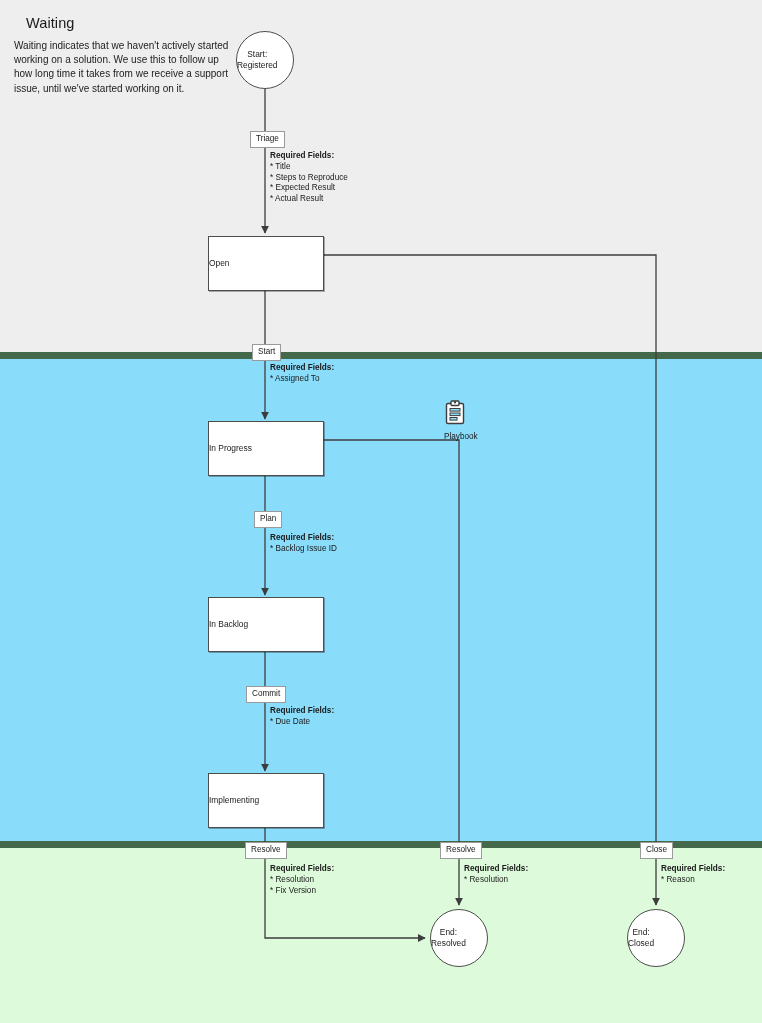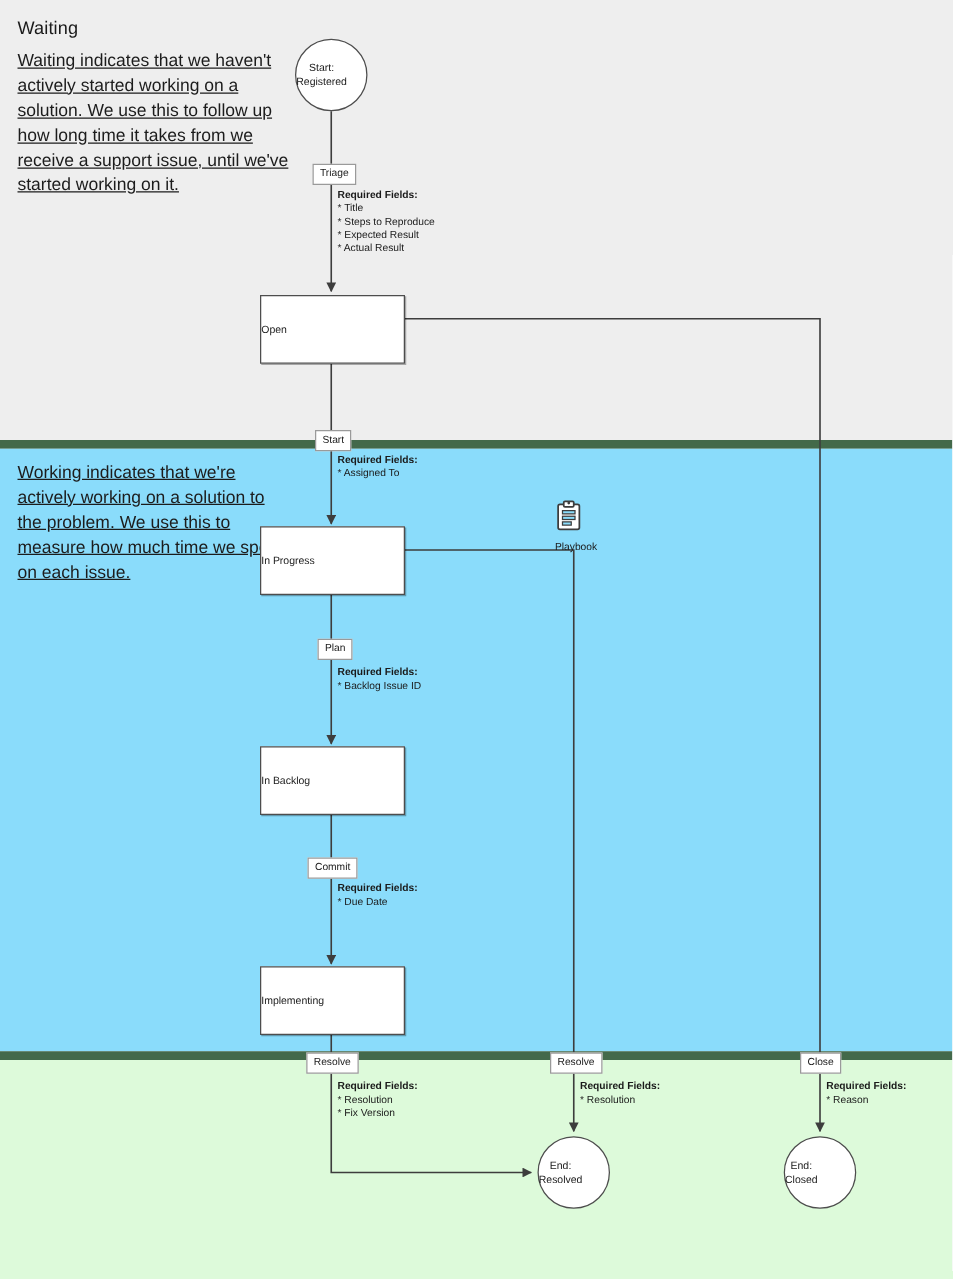--- a/index.html
+++ b/index.html
@@ -34,29 +34,28 @@
 
   .band-head {
     position: absolute;
     left: 14px;
     width: 220px;
   }
   .band-title {
     font-size: 14.5px;
     font-weight: 400;
     color: #1a1a1a;
-    margin: 0 0 8px 0;
+    margin: 0 0 8px 12px;
     letter-spacing: 0.1px;
   }
   .band-desc {
-    font-size: 14px;
+    font-size: 10px;
     line-height: 1.42;
     color: #1c1c1c;
     margin: 0;
-    text-decoration: underline;
   }
   .head-waiting   { top: 15px; }
   .head-working   { top: 368px; }
   .head-completed { top: 862px; }
 
   
   #wires {
     position: absolute;
     left: 0;
     top: 0;
@@ -141,21 +140,20 @@
   <div class="band band-working"></div>
   <div class="band band-divider-2"></div>
   <div class="band band-completed"></div>
 
   <div class="band-head head-waiting">
     <p class="band-title">Waiting</p>
     <p class="band-desc">Waiting indicates that we haven't actively started working on a solution. We use this to follow up how long time it takes from we receive a support issue, until we've started working on it.</p>
   </div>
 
   <div class="band-head head-working">
-    <p class="band-desc">Working indicates that we're actively working on a solution to the problem. We use this to measure how much time we spend on each issue.</p>
   </div>
 
 
   <svg id="wires" viewBox="0 0 762 1023" width="762" height="1023" xmlns="http://www.w3.org/2000/svg">
     <defs>
       <marker id="arrow" viewBox="0 0 10 10" refX="9" refY="5" markerWidth="6" markerHeight="6" orient="auto-start-reverse">
         <path d="M 0 0 L 10 5 L 0 10 z" fill="#3d3d3d"></path>
       </marker>
     </defs>
 

